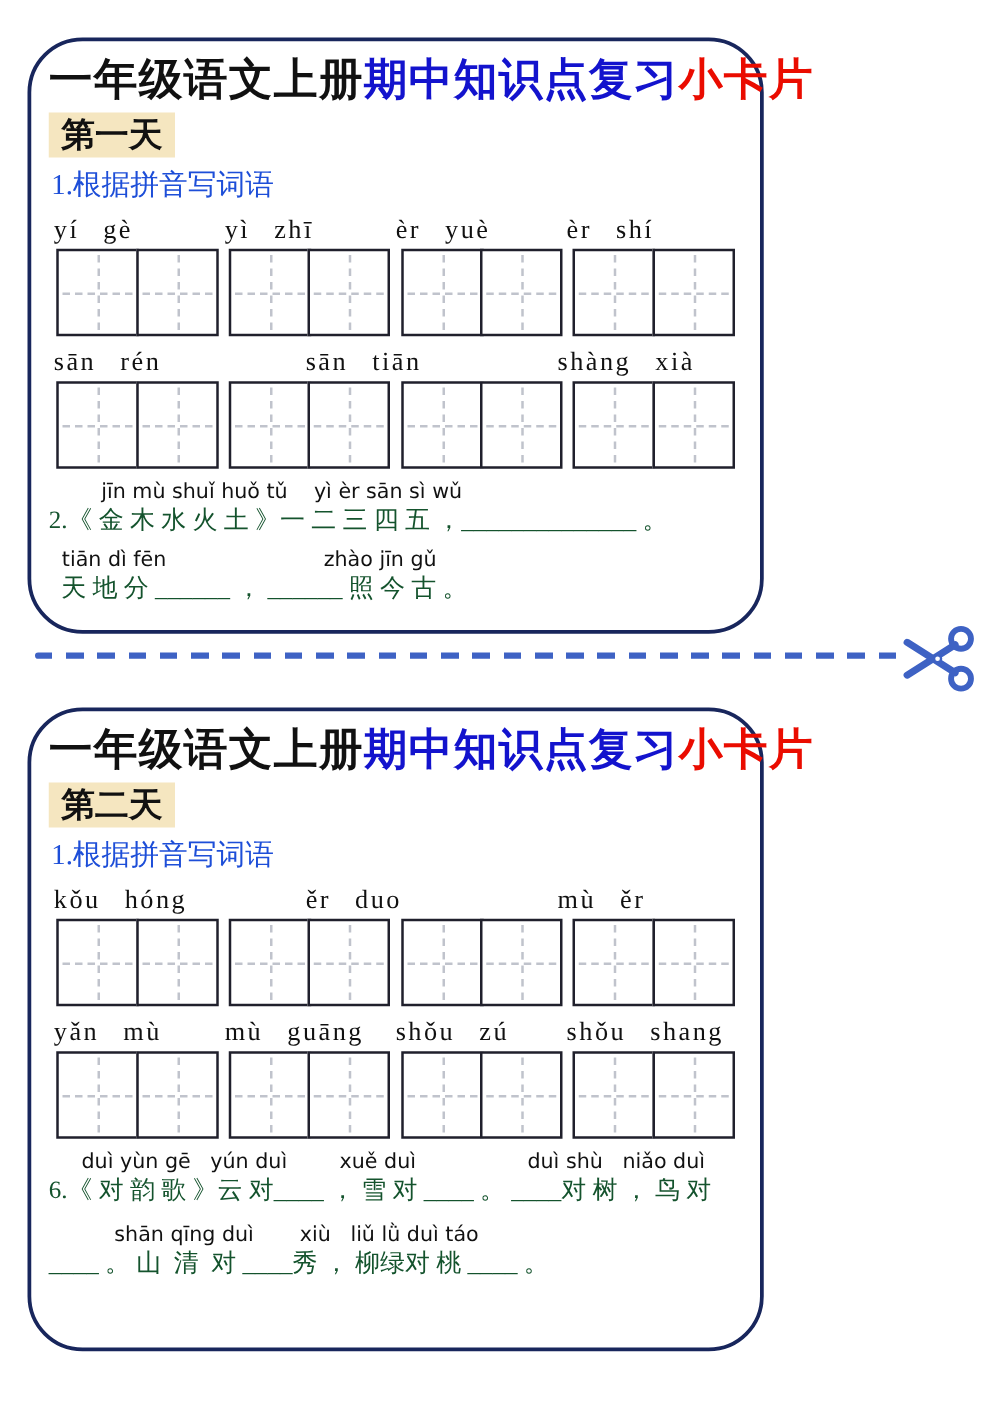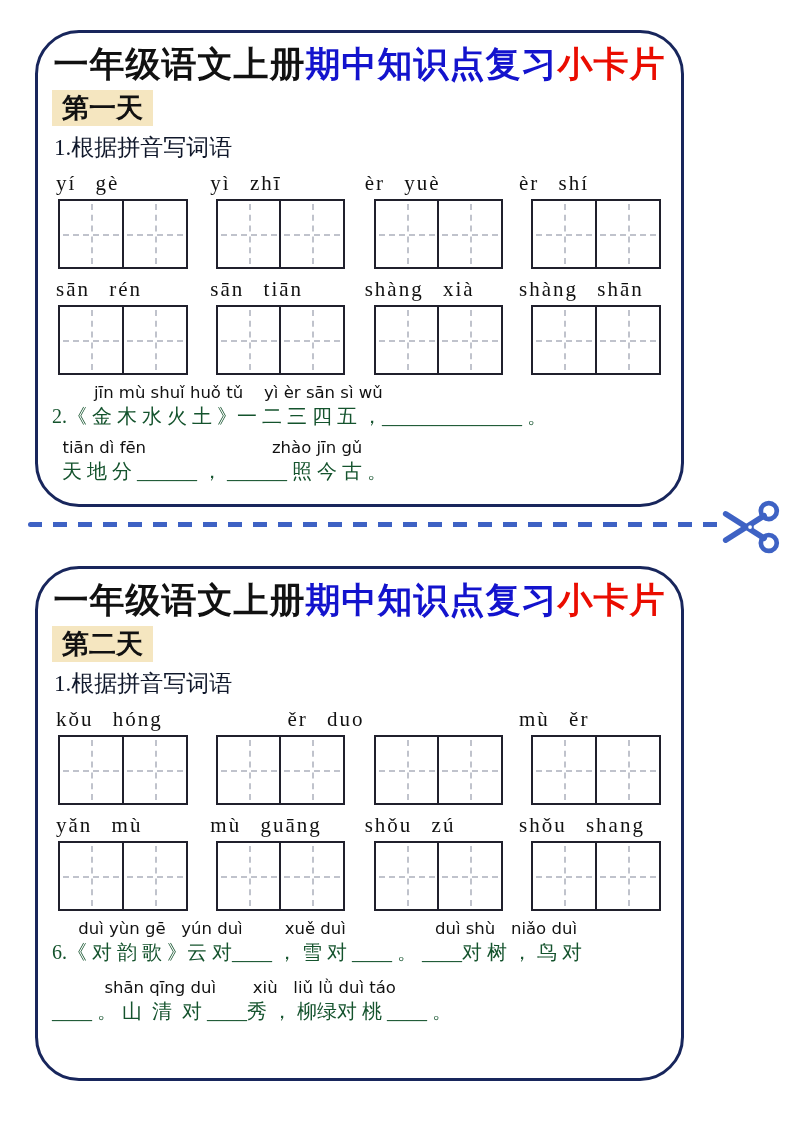--- a/index.html
+++ b/index.html
@@ -2,21 +2,21 @@
 <html><head>
 <meta charset="utf-8">
 <style>
   * { margin:0; padding:0; box-sizing:border-box; }
   html,body { background:#ffffff; }
   .sheet {
     position:relative; width:793px; height:1121px; background:#ffffff;
     font-family:"Liberation Serif", serif; overflow:hidden;
   }
   .card {
-    position:absolute; left:35px; width:649px;
+    position:absolute; left:22px; width:589px;
     border:3px solid #18265c; border-radius:44px;
     background:#ffffff; padding:6px 14px 10px 14px;
   }
   .card1 { top:30px;  height:477px; }
   .card2 { top:566px; height:515px; }
 
   .card-title {
     text-align:center; font-family:"Liberation Sans", sans-serif;
     font-weight:bold; font-size:35px; line-height:1.2; letter-spacing:1px;
     white-space:nowrap; margin-top:4px;
@@ -25,21 +25,21 @@
   .t-blue  { color:#1313cd; }
   .t-red   { color:#ea0c00; }
 
   .day-row { text-align:left; margin-top:5px; }
   .day-badge {
     display:inline-block; background:#f5e6c0; color:#111;
     font-family:"Liberation Sans", sans-serif; font-weight:bold;
     font-size:27px; line-height:1.2; padding:2px 10px;
   }
 
-  .instruction { font-size:23px; color:#0f172a; margin:6px 0 0 2px; }
+  .instruction { font-size:23px; color:#1d4ed8; margin:6px 0 0 2px; }
 
   .pinyin-row {
     display:flex; justify-content:space-between; align-items:flex-end;
     padding:0 4px; margin-top:8px;
   }
   .py-cell {
     width:144px; font-size:21px; color:#111;
     letter-spacing:2px; word-spacing:12px; white-space:nowrap;
     font-family:"Liberation Serif", serif;
   }
@@ -119,21 +119,20 @@
       <div class="tzg-pair">
           <div class="tzg"></div>
           <div class="tzg"></div>
         </div>
     </div>
 
     <div class="pinyin-row">
       <span class="py-cell">sān rén</span>
       <span class="py-cell">sān tiān</span>
       <span class="py-cell">shàng xià</span>
-      <span class="py-cell">shàng shān</span>
     </div>
     <div class="grid-row">
       <div class="tzg-pair">
           <div class="tzg"></div>
           <div class="tzg"></div>
         </div>
       <div class="tzg-pair">
           <div class="tzg"></div>
           <div class="tzg"></div>
         </div>

